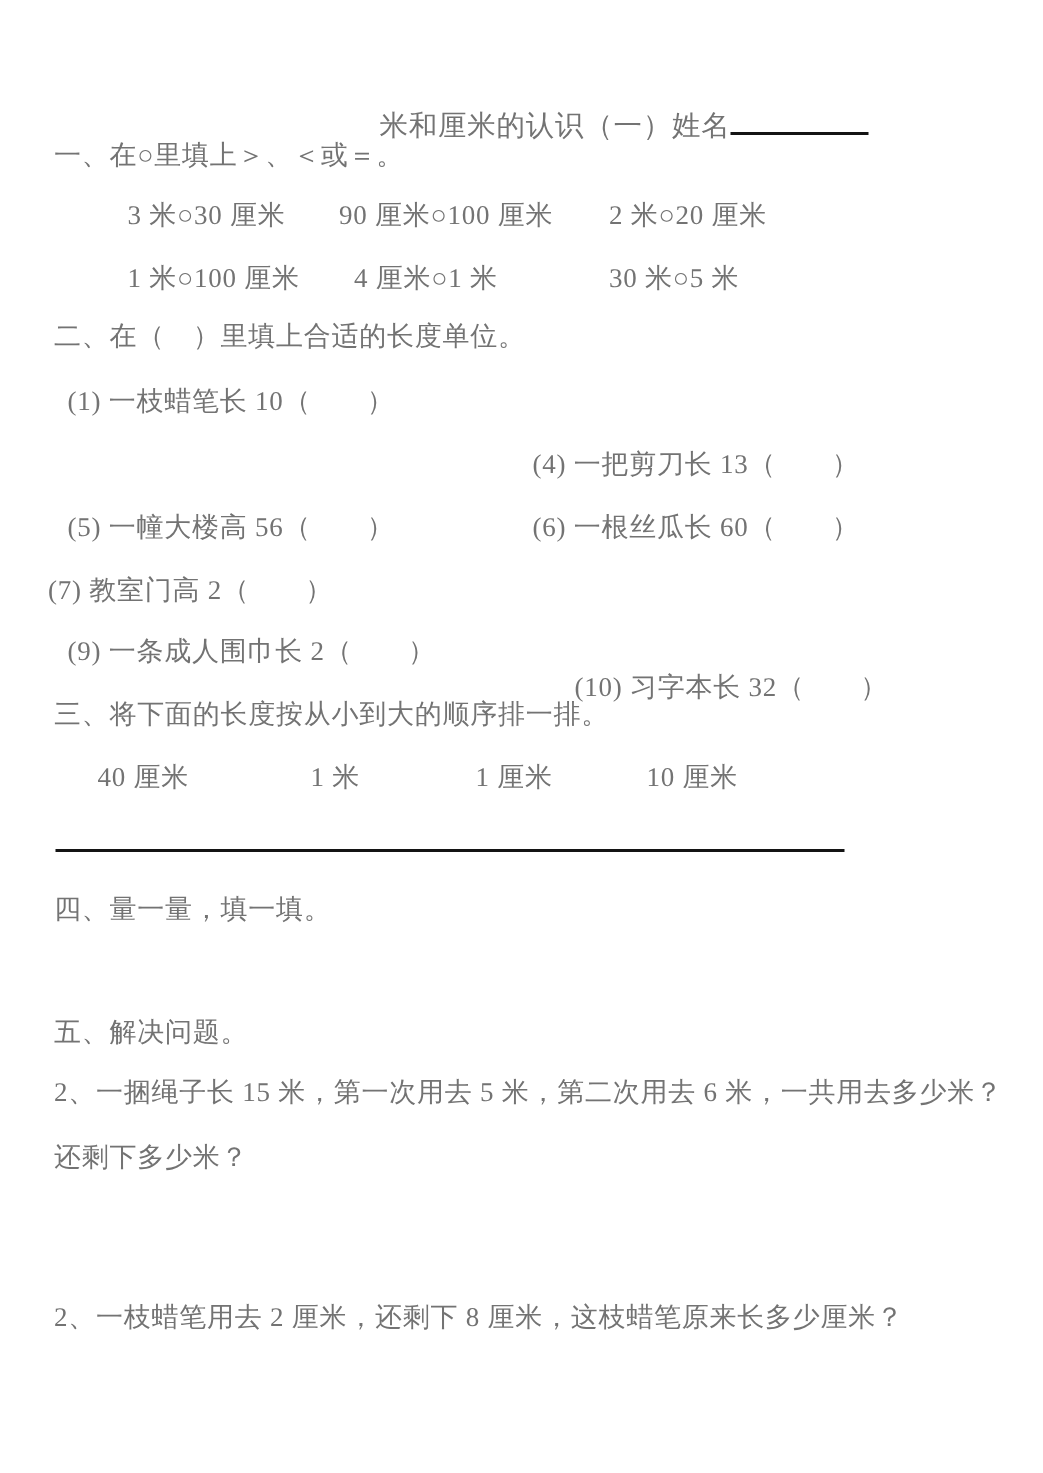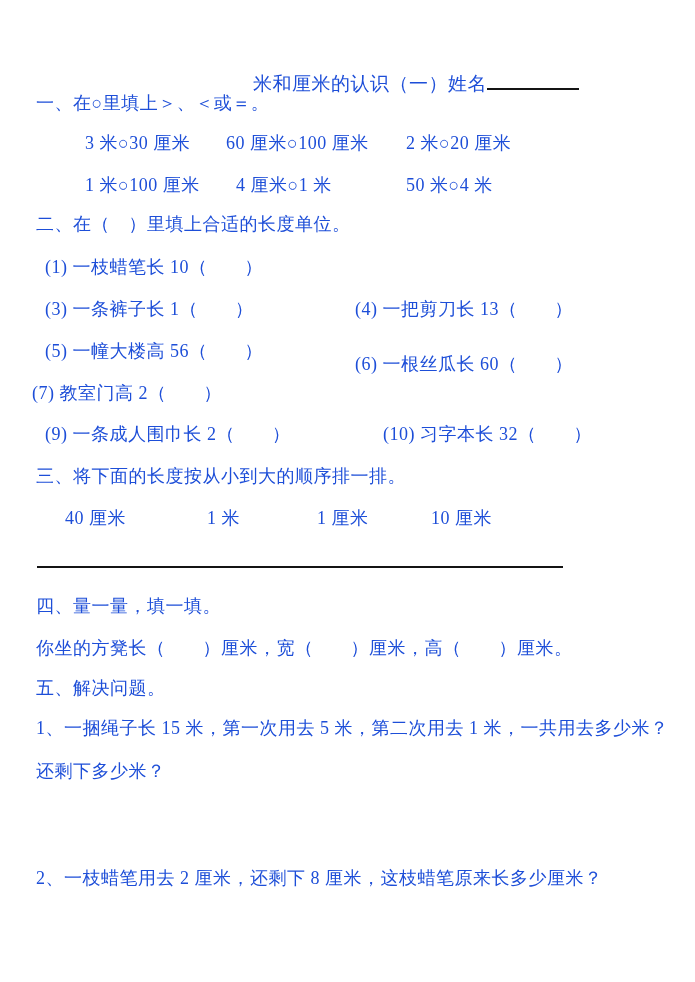--- a/index.html
+++ b/index.html
@@ -6,21 +6,21 @@
     margin: 0;
     padding: 0;
     background: #ffffff;
   }
   .page {
     position: relative;
     width: 695px;
     height: 982px;
     background: #ffffff;
     font-family: "Liberation Serif", "DejaVu Serif", serif;
-    color: #1d4ed8;
+    color: #737373;
     overflow: hidden;
   }
   .line {
     position: absolute;
     font-size: 18px;
     line-height: 24px;
     white-space: pre;
     letter-spacing: 0.5px;
   }
   .title-line {
@@ -50,55 +50,53 @@
 <div class="page">
 
   <div class="line title-line" style="left:232px; top:46px;">
     <span>米和厘米的认识（一）姓名</span><span class="blank-underline"></span>
   </div>
 
   <div class="line" style="left:36px; top:91px;">一、在○里填上＞、＜或＝。</div>
 
   <div>
     <span class="abs-span line" style="left:85px;  top:131px;">3 米○30 厘米</span>
-    <span class="abs-span line" style="left:226px; top:131px;">60 厘米○100 厘米</span>
+    <span class="abs-span line" style="left:226px; top:131px;">90 厘米○100 厘米</span>
     <span class="abs-span line" style="left:406px; top:131px;">2 米○20 厘米</span>
   </div>
   <div>
     <span class="abs-span line" style="left:85px;  top:173px;">1 米○100 厘米</span>
     <span class="abs-span line" style="left:236px; top:173px;">4 厘米○1 米</span>
-    <span class="abs-span line" style="left:406px; top:173px;">50 米○4 米</span>
+    <span class="abs-span line" style="left:406px; top:173px;">30 米○5 米</span>
   </div>
 
   <div class="line" style="left:36px; top:212px;">二、在（　）里填上合适的长度单位。</div>
 
   <div class="line" style="left:45px;  top:255px;">(1) 一枝蜡笔长 10（　　）</div>
 
-  <div class="line" style="left:45px;  top:297px;">(3) 一条裤子长 1（　　）</div>
   <div class="line" style="left:355px; top:297px;">(4) 一把剪刀长 13（　　）</div>
 
   <div class="line" style="left:45px;  top:339px;">(5) 一幢大楼高 56（　　）</div>
-  <div class="line" style="left:355px; top:352px;">(6) 一根丝瓜长 60（　　）</div>
+  <div class="line" style="left:355px; top:339px;">(6) 一根丝瓜长 60（　　）</div>
 
   <div class="line" style="left:32px;  top:381px;">(7) 教室门高 2（　　）</div>
 
   <div class="line" style="left:45px;  top:422px;">(9) 一条成人围巾长 2（　　）</div>
-  <div class="line" style="left:383px; top:422px;text-align:center;">(10) 习字本长 32（　　）</div>
+  <div class="line" style="left:383px; top:446px;text-align:center;">(10) 习字本长 32（　　）</div>
 
   <div class="line" style="left:36px; top:464px;">三、将下面的长度按从小到大的顺序排一排。</div>
   <div>
     <span class="abs-span line" style="left:65px;  top:506px;text-align:right;">40 厘米</span>
     <span class="abs-span line" style="left:207px; top:506px;">1 米</span>
     <span class="abs-span line" style="left:317px; top:506px;">1 厘米</span>
     <span class="abs-span line" style="left:431px; top:506px;">10 厘米</span>
   </div>
 
   <div class="divider" style="left:37px; top:566px; width:526px;"></div>
 
   <div class="line" style="left:36px; top:594px;">四、量一量，填一填。</div>
-  <div class="line" style="left:36px; top:636px;">你坐的方凳长（　　）厘米，宽（　　）厘米，高（　　）厘米。</div>
 
   <div class="line" style="left:36px; top:676px;">五、解决问题。</div>
-  <div class="line" style="left:36px; top:716px;">1、一捆绳子长 15 米，第一次用去 5 米，第二次用去 1 米，一共用去多少米？</div>
+  <div class="line" style="left:36px; top:716px;">2、一捆绳子长 15 米，第一次用去 5 米，第二次用去 6 米，一共用去多少米？</div>
   <div class="line" style="left:36px; top:759px;">还剩下多少米？</div>
   <div class="line" style="left:36px; top:866px;">2、一枝蜡笔用去 2 厘米，还剩下 8 厘米，这枝蜡笔原来长多少厘米？</div>
 
 </div>
 
 </body></html>

